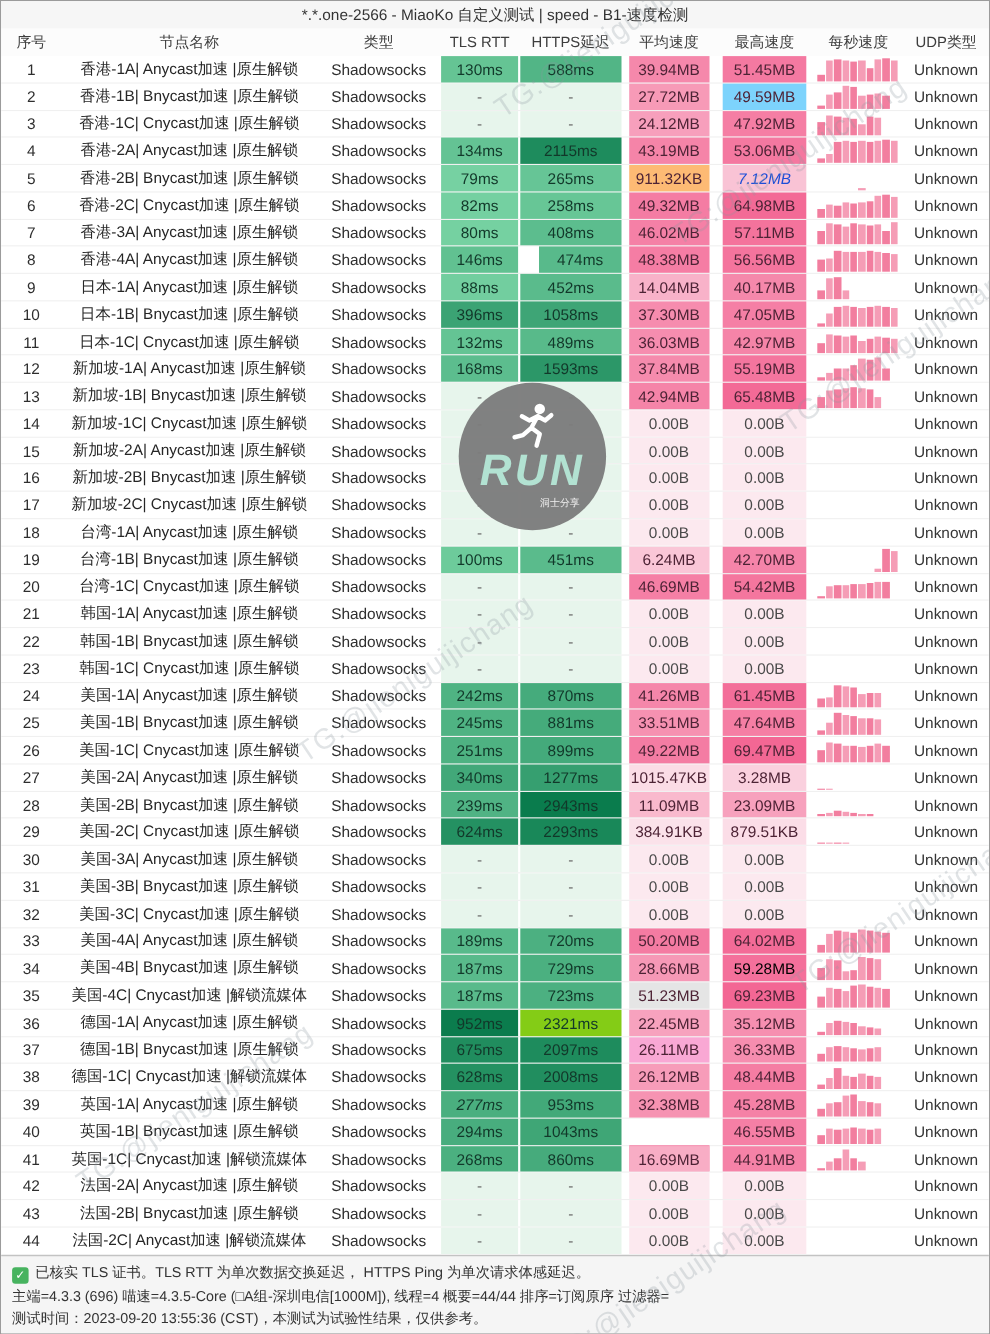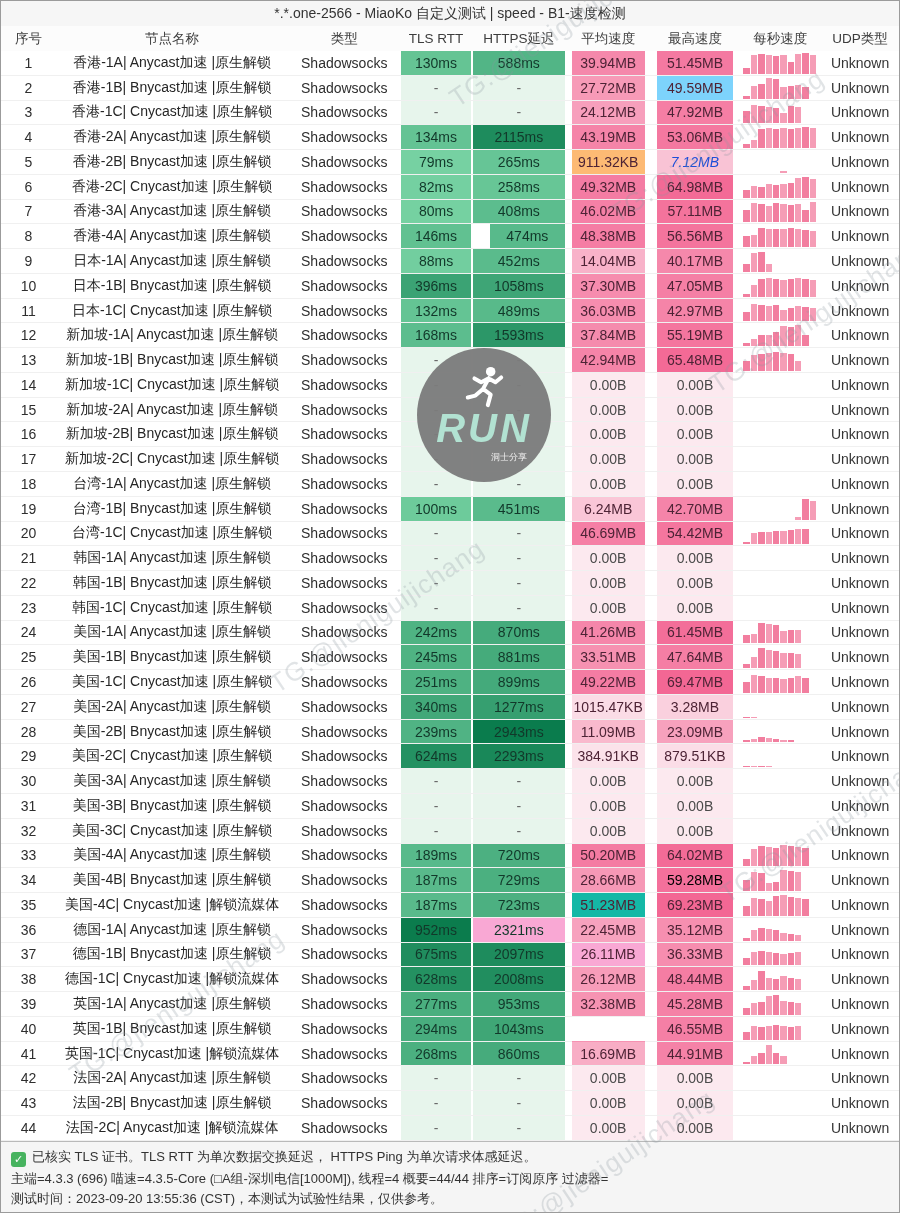--- a/index.html
+++ b/index.html
@@ -1060,21 +1060,21 @@
       <div class="c w-num">35</div>
       <div class="c w-name name-cell">美国-4C| Cnycast加速 |解锁流媒体</div>
       <div class="c w-type type-cell">Shadowsocks</div>
       <div class="c w-tls lat">
           <div class="pill" style="background: rgb(89, 186, 139); color: rgb(18, 56, 42);">187ms</div>
         </div>
       <div class="c w-https lat">
           <div class="pill" style="background: rgb(76, 176, 129); color: rgb(18, 56, 42);">723ms</div>
         </div>
       <div class="c w-avg spd">
-          <div class="pill" style="background: #14b8a6; color: rgb(77, 35, 53);">51.23MB</div>
+          <div class="pill" style="background: #e5e5e5; color: rgb(77, 35, 53);">51.23MB</div>
         </div>
       <div class="c w-max spd">
           <div class="pill" style="background: rgb(243, 103, 148); color: rgb(77, 35, 53);">69.23MB</div>
         </div>
       <div class="c w-graph">
           <div class="graphwrap">
             <div class="bar" style="height: 10px; background: rgb(242, 126, 159);"></div>
             <div class="bar" style="height: 18px; background: rgb(245, 157, 182);"></div>
             <div class="bar" style="height: 17px; background: rgb(242, 126, 159);"></div>
             <div class="bar" style="height: 15px; background: rgb(245, 157, 182);"></div>
@@ -1090,21 +1090,21 @@
     </div>
 
     <div class="row">
       <div class="c w-num">36</div>
       <div class="c w-name name-cell">德国-1A| Anycast加速 |原生解锁</div>
       <div class="c w-type type-cell">Shadowsocks</div>
       <div class="c w-tls lat">
           <div class="pill" style="background: rgb(11, 124, 77); color: rgb(18, 56, 42);">952ms</div>
         </div>
       <div class="c w-https lat">
-          <div class="pill" style="background: #f9a8d4; color: rgb(18, 56, 42);">2321ms</div>
+          <div class="pill" style="background: #84cc16; color: rgb(18, 56, 42);">2321ms</div>
         </div>
       <div class="c w-avg spd">
           <div class="pill" style="background: rgb(247, 162, 190); color: rgb(77, 35, 53);">22.45MB</div>
         </div>
       <div class="c w-max spd">
           <div class="pill" style="background: rgb(246, 143, 176); color: rgb(77, 35, 53);">35.12MB</div>
         </div>
       <div class="c w-graph">
           <div class="graphwrap">
             <div class="bar" style="height: 3px; background: rgb(242, 126, 159);"></div>
@@ -1186,21 +1186,21 @@
           </div>
         </div>
       <div class="c w-udp udp-cell">Unknown</div>
     </div>
 
     <div class="row">
       <div class="c w-num">39</div>
       <div class="c w-name name-cell">英国-1A| Anycast加速 |原生解锁</div>
       <div class="c w-type type-cell">Shadowsocks</div>
       <div class="c w-tls lat">
-          <div class="pill" style="background: rgb(74, 175, 127); color: rgb(18, 56, 42);">277ms</div>
+          <div class="pill" style="background: rgb(74, 175, 127); color: rgb(18, 56, 42); font-style: italic;">277ms</div>
         </div>
       <div class="c w-https lat">
           <div class="pill" style="background: rgb(66, 169, 121); color: rgb(18, 56, 42);">953ms</div>
         </div>
       <div class="c w-avg spd">
           <div class="pill" style="background: rgb(246, 147, 178); color: rgb(77, 35, 53);">32.38MB</div>
         </div>
       <div class="c w-max spd">
           <div class="pill" style="background: rgb(245, 129, 166); color: rgb(77, 35, 53);">45.28MB</div>
         </div>

